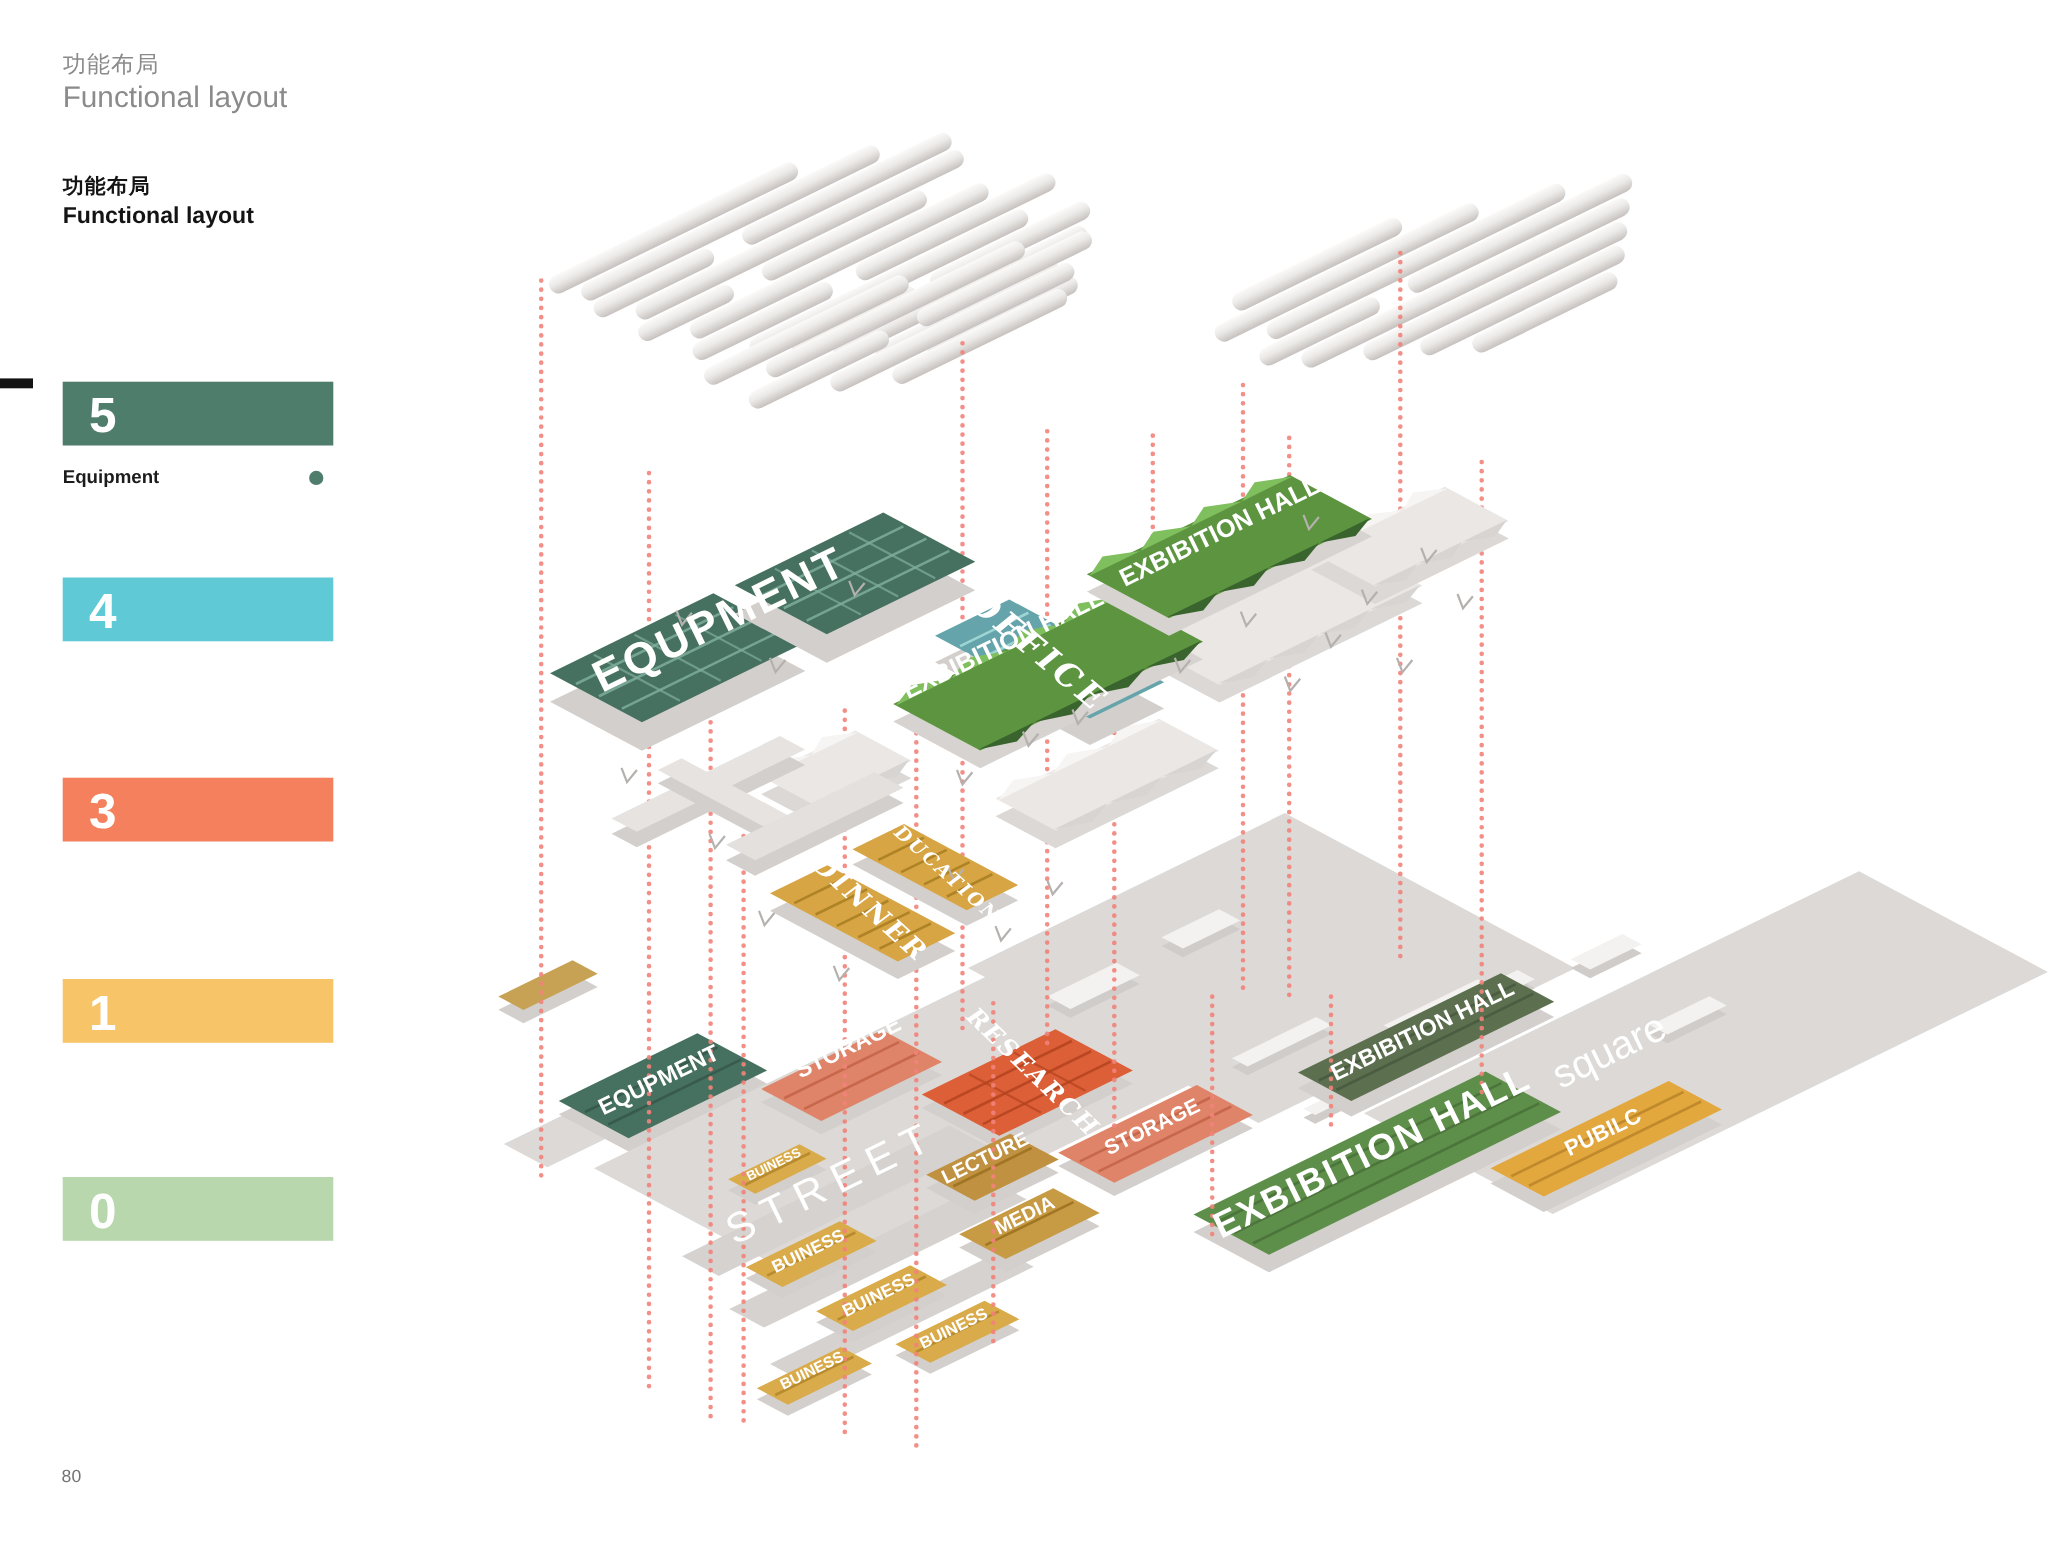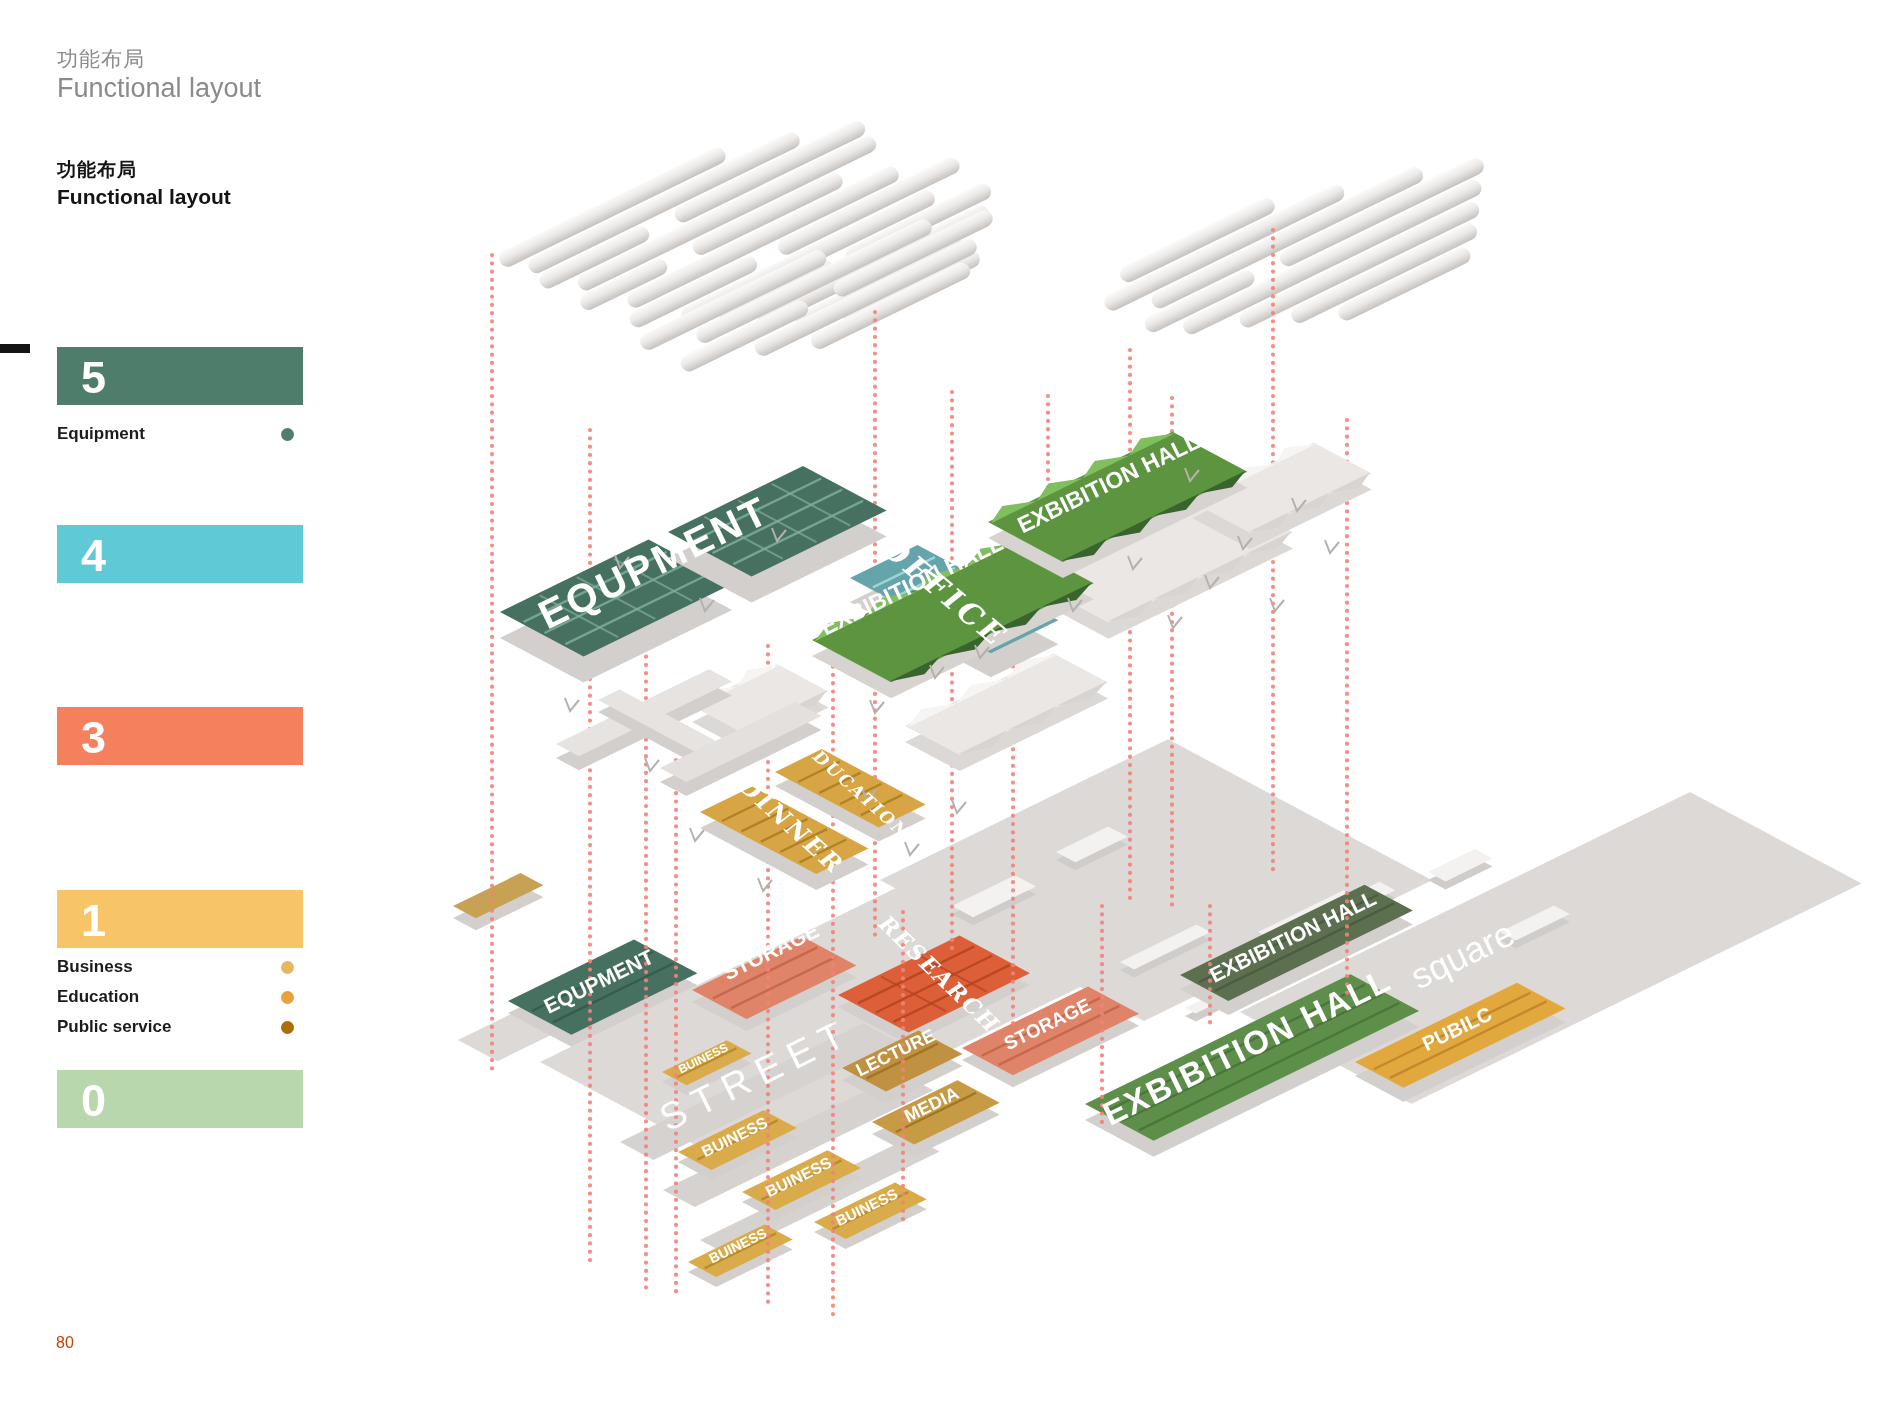--- a/index.html
+++ b/index.html
@@ -7,21 +7,21 @@
        font-family:"Liberation Sans",sans-serif;}
   .abs{position:absolute;}
   
   .h-gray{left:57px;top:46px;color:#8b8b8b;line-height:1.25;}
   .h-gray .zh{font-size:21px;letter-spacing:1px;}
   .h-gray .en{font-size:27px;}
   .h-black{left:57px;top:158px;color:#141414;font-weight:bold;line-height:1.3;}
   .h-black .zh{font-size:19px;letter-spacing:1px;}
   .h-black .en{font-size:21px;}
   .dash{left:0;top:344px;width:30px;height:9px;background:#141414;}
-  .pagenum{left:56px;top:1334px;font-size:16px;color:#c2410c;}
+  .pagenum{left:56px;top:1334px;font-size:16px;color:#737373;}
   
   .lv{left:57px;width:250px;}
   .bar{width:246px;height:58px;position:relative;}
   .bar .num{position:absolute;left:24px;top:2px;color:#fff;font-size:45px;font-weight:600;line-height:58px;}
   .items{margin-top:14px;}
   .lv4 .items{margin-top:8px;}
   .lv3 .items{margin-top:8px;}
   .lv1 .items{margin-top:4px;}
   .lrow{position:relative;height:30px;width:230px;}
   .lv4 .lrow{height:33px;}
@@ -67,34 +67,20 @@
   </div>
 </div>
 <div class="abs lv lv3" style="top:707px">
   <div class="bar" style="background: rgb(244, 128, 93);">
     <span class="num">3</span>
   </div>
 </div>
 <div class="abs lv lv1" style="top:890px">
   <div class="bar" style="background: rgb(248, 196, 104);">
     <span class="num">1</span>
-  </div>
-  <div class="items">
-    <div class="lrow">
-      <span class="lbl">Business</span>
-      <span class="dot" style="background: rgb(233, 181, 100);"></span>
-    </div>
-    <div class="lrow">
-      <span class="lbl">Education</span>
-      <span class="dot" style="background: rgb(232, 162, 60);"></span>
-    </div>
-    <div class="lrow">
-      <span class="lbl">Public service</span>
-      <span class="dot" style="background: rgb(171, 109, 5);"></span>
-    </div>
   </div>
 </div>
 <div class="abs lv lv0" style="top:1070px">
   <div class="bar" style="background: rgb(185, 215, 172);">
     <span class="num">0</span>
   </div>
 </div>
 
 <svg width="1881" height="1403" viewBox="0 0 1881 1403">
   <defs>

